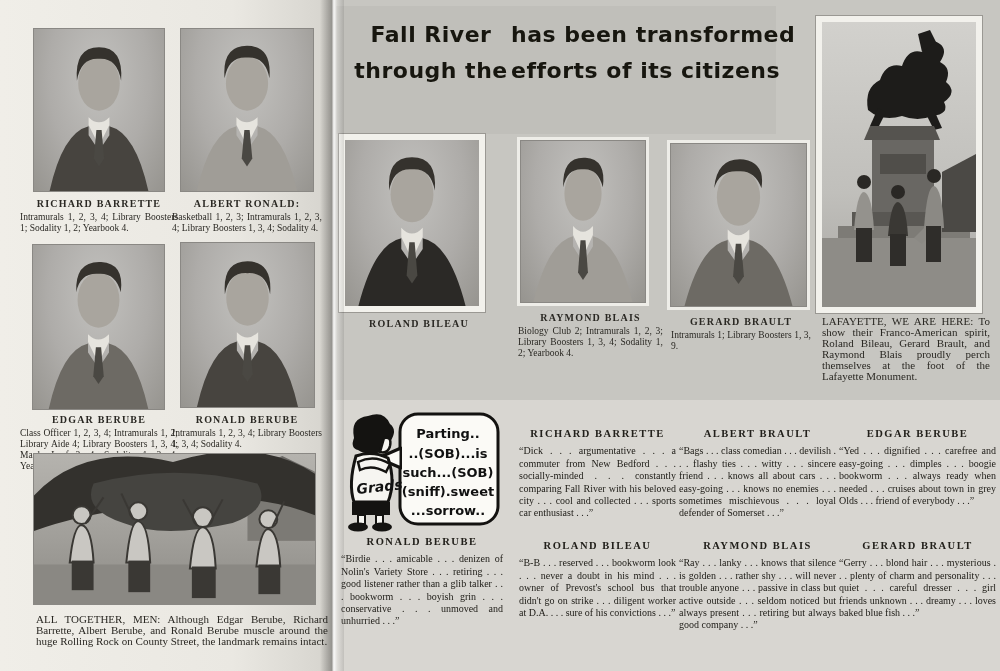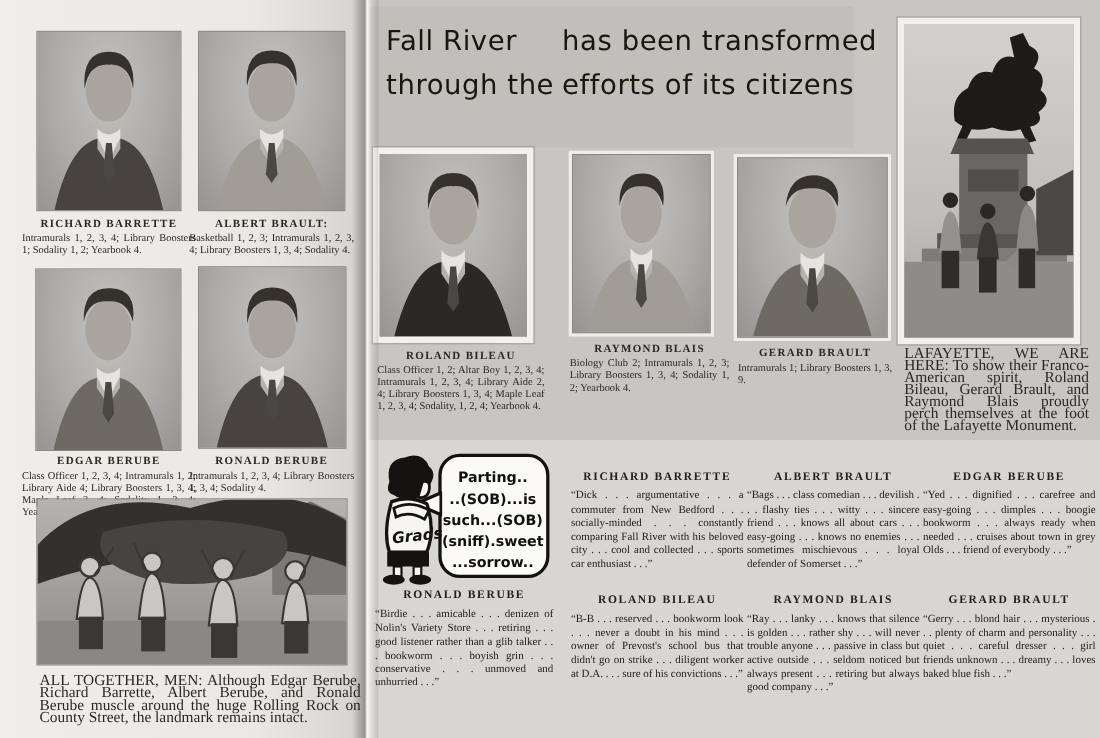--- a/index.html
+++ b/index.html
@@ -9,37 +9,37 @@
   #page-left{position:absolute;left:0;top:0;width:333px;height:671px;
              background:linear-gradient(90deg,#f0eee8 0%,#eae8e2 70%,#d8d6d0 96%,#bdbbb5 100%);}
   #page-right{position:absolute;left:333px;top:0;width:667px;height:671px;
               background:linear-gradient(180deg,#d8d6d1 0%,#d8d6d1 100%);}
   #right-gray-panel{position:absolute;left:0;top:0;width:667px;height:400px;background:#c7c6c1;}
   #headline-band{position:absolute;left:3px;top:6px;width:440px;height:128px;background:#c0bfba;}
   #gutter{position:absolute;left:320px;top:0;width:24px;height:671px;
           background:linear-gradient(90deg,rgba(0,0,0,0) 0%,rgba(0,0,0,.22) 48%,rgba(255,255,255,.85) 58%,rgba(255,255,255,.2) 72%,rgba(0,0,0,.10) 100%);
           z-index:40;pointer-events:none;}
   
-  .hl-col{position:absolute;text-align:left;font-family:"DejaVu Sans","Liberation Sans",sans-serif;
-          font-weight:400;font-size:25px;color:#17160f;letter-spacing:.5px;}
+  .hl-col{position:absolute;text-align:center;font-family:"DejaVu Sans","Liberation Sans",sans-serif;
+          font-weight:700;font-size:22px;color:#17160f;letter-spacing:.5px;}
   .hl-col div{margin-bottom:11px;white-space:nowrap;}
   
   .photo{position:absolute;border:1px solid #8a8884;box-sizing:border-box;
          background:radial-gradient(ellipse at 50% 30%,#c2c1be 0%,#aeaca9 55%,#96948f 100%);overflow:hidden;}
   .photo svg{position:absolute;left:0;top:0;width:100%;height:100%;}
   .framed{border:none;box-shadow:0 0 0 6px #f2f1ec,0 0 0 7px #9a9893;}
   .skin{fill:#a9a59e;} .hair{fill:#35322d;} .shirt{fill:#e6e4de;} .tie{fill:#4a4843;}
   .suit-dark{fill:#47443f;} .suit-mid{fill:#6d6a64;} .suit-light{fill:#a09d97;} .suit-black{fill:#2b2926;}
   
   .cap{position:absolute;font-size:9.5px;line-height:11px;text-align:justify;color:#2a2823;}
   .cap .nm{text-align:center;font-weight:bold;font-size:10px;letter-spacing:1.2px;margin-bottom:3px;white-space:nowrap;}
   
   .blurb{position:absolute;width:157px;font-size:10px;line-height:12.4px;text-align:justify;color:#22201b;}
   .blurb .nm{text-align:center;font-weight:bold;font-size:10.5px;letter-spacing:1.5px;margin-bottom:5px;white-space:nowrap;}
-  .caption-photo{position:absolute;font-size:14px;line-height:11px;text-align:justify;color:#2a2823;}
+  .caption-photo{position:absolute;font-size:11px;line-height:11px;text-align:justify;color:#2a2823;}
   
   #cartoon{position:absolute;left:11px;top:410px;width:158px;height:122px;}
   #cartoon svg{width:100%;height:100%;}
   .bubble-line{font-family:"DejaVu Sans","Liberation Sans",sans-serif;font-weight:700;font-size:13px;fill:#111;}
   .shirt-label{font-family:"DejaVu Sans","Liberation Sans",sans-serif;font-weight:700;font-style:italic;font-size:14px;fill:#111;}
 </style>
 </head>
 <body>
 
 <div id="spread">
@@ -64,21 +64,21 @@
         <ellipse class="skin" cx="50" cy="42" rx="16" ry="21"></ellipse>
         <path class="hair" d="M33 38 Q31 13 50 13 Q69 13 67 38 Q64 21 50 22 Q36 21 33 38 Z"></path>
       </svg>
     </div>
 
     <div class="cap" style="left:20px;top:198px;width:158px;">
       <div class="nm">RICHARD BARRETTE</div>
       <div>Intramurals 1, 2, 3, 4; Library Boosters 1; Sodality 1, 2; Yearbook 4.</div>
     </div>
     <div class="cap" style="left:172px;top:198px;width:150px;">
-      <div class="nm">ALBERT BRAULT:</div>
+      <div class="nm">ALBERT RONALD:</div>
       <div>Basketball 1, 2, 3; Intramurals 1, 2, 3, 4; Library Boosters 1, 3, 4; Sodality 4.</div>
     </div>
 
     <div class="photo" style="left:32px;top:244px;width:133px;height:166px;">
       <svg viewBox="0 0 100 125" preserveAspectRatio="none">
         <path class="suit-mid" d="M12 125 Q22 80 42 75 L42 82 L50 94 L58 82 L58 75 Q78 80 88 125 Z"></path>
         <path class="shirt" d="M42 74 L50 90 L58 74 L58 68 Q50 76 42 68 Z"></path>
         <path class="tie" d="M48 78 L52 78 L54 100 L50 106 L46 100 Z"></path>
         <ellipse class="skin" cx="50" cy="42" rx="16" ry="21"></ellipse>
         <path class="hair" d="M33 36 Q32 12 52 13 Q70 14 67 36 Q63 21 50 22 Q36 21 33 36 Z"></path>
@@ -212,21 +212,20 @@
           <circle cx="112" cy="154" r="7" fill="#2a2825"></circle>
             <path d="M102 206 Q105 164 112 164 Q120 166 122 206 Z" fill="#8b8984"></path>
             <path d="M108 200 L92 216 L100 222 L116 206 Z" fill="#8b8984"></path>
             <rect x="104" y="204" width="15" height="36" fill="#2f2d2a"></rect>
         </g>
       </svg>
     </div>
 
     <div class="cap" style="left:10px;top:318px;width:152px;">
       <div class="nm">ROLAND BILEAU</div>
-      <div>Class Officer 1, 2; Altar Boy 1, 2, 3, 4; Intramurals 1, 2, 3, 4; Library Aide 2, 4; Library Boosters 1, 3, 4; Maple Leaf 1, 2, 3, 4; Sodality, 1, 2, 4; Yearbook 4.</div>
     </div>
     <div class="cap" style="left:185px;top:312px;width:145px;">
       <div class="nm">RAYMOND BLAIS</div>
       <div>Biology Club 2; Intramurals 1, 2, 3; Library Boosters 1, 3, 4; Sodality 1, 2; Yearbook 4.</div>
     </div>
     <div class="cap" style="left:338px;top:316px;width:140px;">
       <div class="nm">GERARD BRAULT</div>
       <div>Intramurals 1; Library Boosters 1, 3, 9.</div>
     </div>
     <div class="caption-photo" style="left:489px;top:316px;width:168px;">

